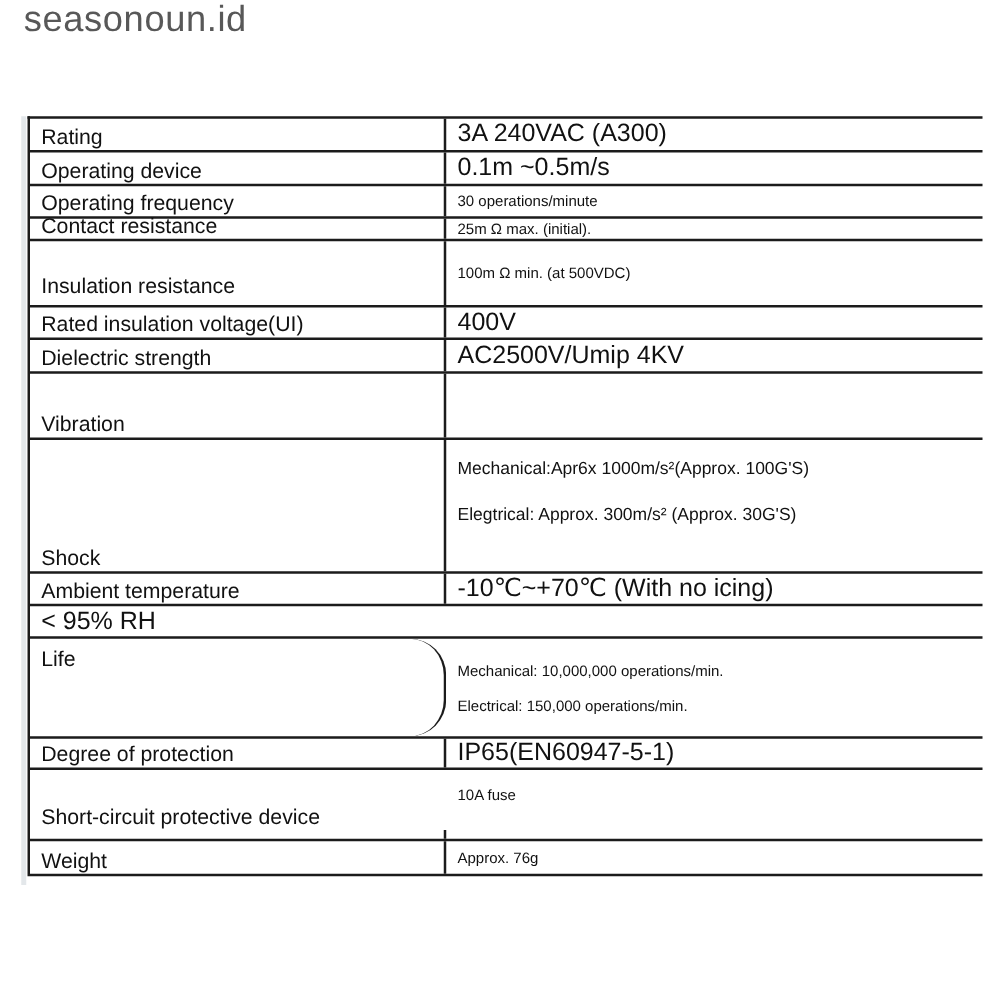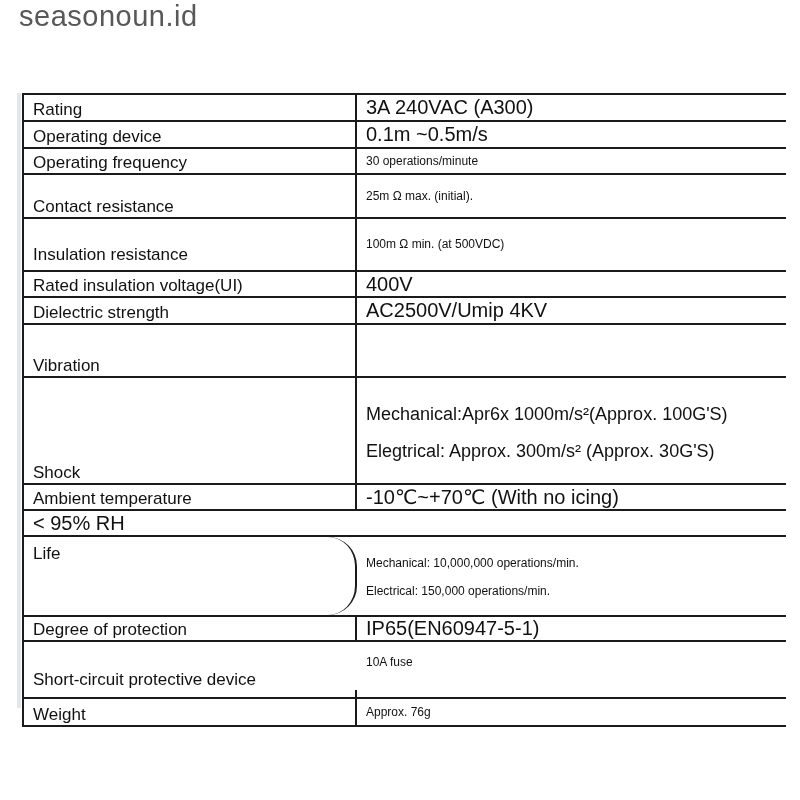--- a/index.html
+++ b/index.html
@@ -51,21 +51,21 @@
     box-sizing:border-box;
     padding-left:9px;
     font-size:12px;
     display:flex;flex-direction:column;justify-content:center;
   }
   .val div, .lab div{line-height:1.25;}
   
   .row:nth-child(1){height:27px}
   .row:nth-child(2){height:27px}
   .row:nth-child(3){height:26px}
-  .row:nth-child(4){height:44px}
+  .row:nth-child(4){height:18px}
   .row:nth-child(5){height:53px}
   .row:nth-child(6){height:26px}
   .row:nth-child(7){height:27px}
   .row:nth-child(8){height:53px}
   .row:nth-child(9){height:107px}
   .row:nth-child(10){height:26px}
   .row:nth-child(11){height:26px}
   .row:nth-child(12){height:80px}
   .row:nth-child(13){height:25px}
   .row:nth-child(14){height:57px}
@@ -73,22 +73,22 @@
   
   .row:nth-child(1) .val,
   .row:nth-child(2) .val,
   .row:nth-child(6) .val,
   .row:nth-child(7) .val,
   .row:nth-child(10) .val,
   .row:nth-child(11) .val,
   .row:nth-child(13) .val{font-size:20px;}
   
   .row:nth-child(9) .val{
-    font-size:18px;
-    justify-content:center;
+    font-size:14px;
+    justify-content:flex-start;
     padding-top:4px;
   }
   .row:nth-child(9) .val div{line-height:37px;}
   
   .row:nth-child(5) .lab{justify-content:flex-end;padding-bottom:5px;}
   
   .row:nth-child(12) .lab{justify-content:flex-start;padding-top:6px;border-radius:29px;}
   .row:nth-child(12) .val{justify-content:flex-start;padding-top:12px;}
   .row:nth-child(12) .val div{line-height:28px;}
   

